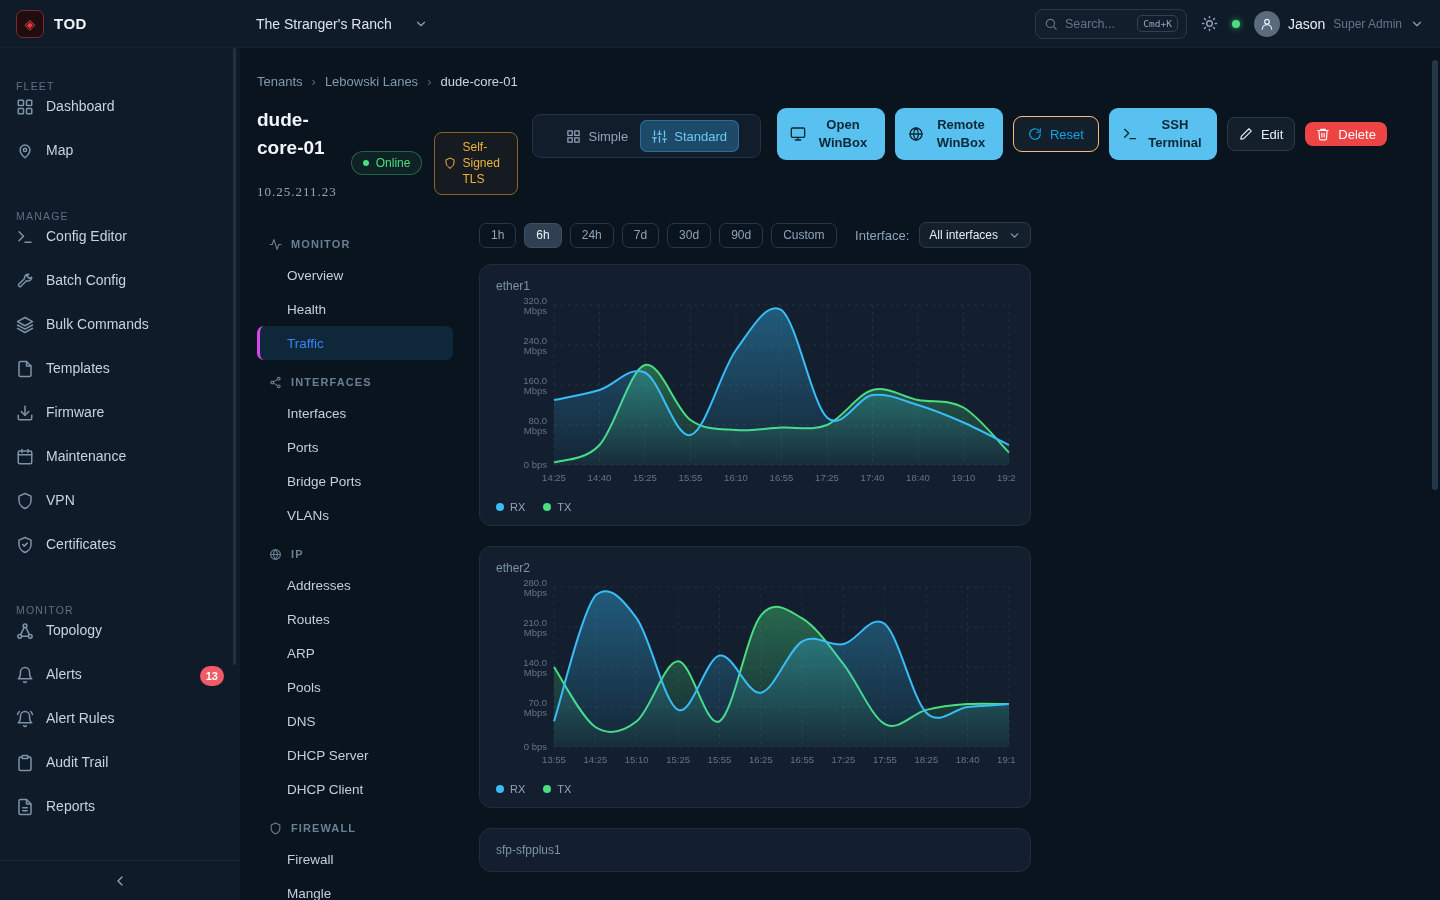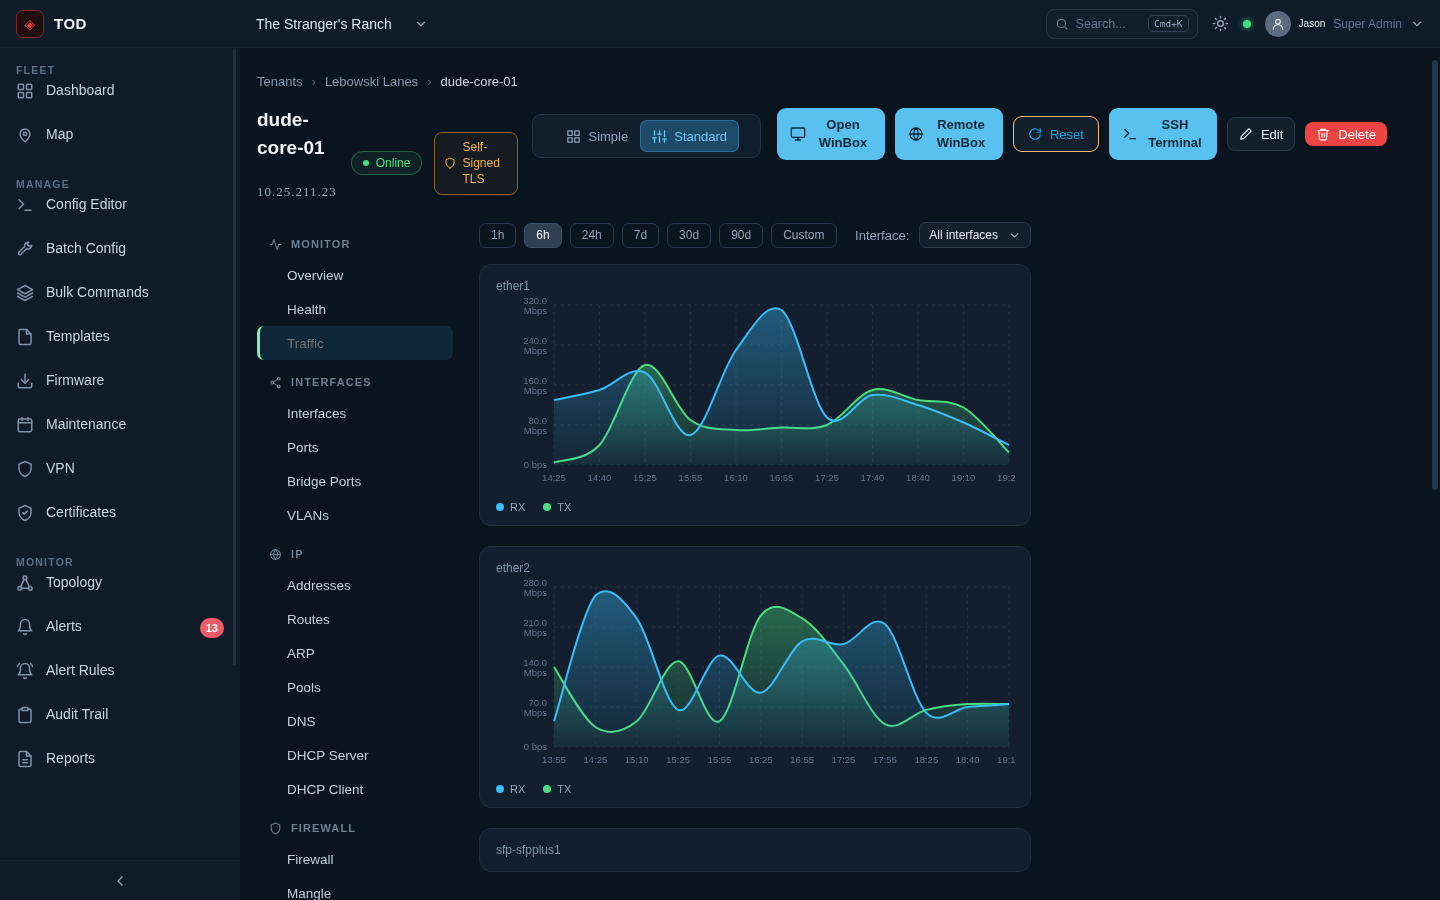--- a/index.html
+++ b/index.html
@@ -18,27 +18,27 @@
   .top-right{margin-left:auto;display:flex;align-items:center;gap:14px}
   .searchbox{display:flex;align-items:center;gap:7px;width:152px;height:30px;background:#121e2b;border:1px solid #2b3947;border-radius:8px;padding:0 8px;cursor:text}
   .searchbox .ic{color:#64748b}
   .search-input{flex:1;min-width:0;background:transparent;border:none;outline:none;color:#cbd5e1;font-size:12.5px;font-family:inherit}
   .search-input::placeholder{color:#64748b}
   .kbd{font-family:"DejaVu Sans Mono",monospace;font-size:9.5px;color:#94a3b8;border:1px solid #334155;border-radius:5px;padding:2px 5px;white-space:nowrap}
   .icon-btn{background:none;border:none;color:#94a3b8;cursor:pointer;display:flex;align-items:center}
   .status-dot{width:8px;height:8px;border-radius:50%;background:#4ade80;box-shadow:0 0 6px rgba(74,222,128,.7)}
   .user-chip{display:flex;align-items:center;gap:8px;cursor:pointer}
   .avatar{width:26px;height:26px;border-radius:50%;background:#5b6b7d;color:#e7edf3;display:flex;align-items:center;justify-content:center;overflow:hidden}
-  .user-name{font-size:10px;color:#e8eef5}
+  .user-name{font-size:14px;color:#e8eef5}
   .user-role{font-size:12px;color:#64748b}
   .user-chip .chev{color:#8fa3b8;display:flex}
 
   
   .sidebar{background:#0f1b29;display:flex;flex-direction:column;padding-top:8px;position:relative}
-  .side-sec{margin:8px 16px 6px;font-size:10.5px;font-weight:700;color:#5c7085;letter-spacing:1.2px}
+  .side-sec{margin:24px 16px 6px;font-size:10.5px;font-weight:400;color:#5c7085;letter-spacing:1.2px}
   .side-item{display:flex;align-items:flex-start;gap:12px;height:44px;padding:0 16px;color:#c6d3e0;font-size:14px;cursor:pointer}
   .side-item .ic{color:#7e93a8;flex-shrink:0}
   .side-badge{margin-left:auto;background:#ef5b66;color:#fff;font-size:11px;font-weight:700;min-width:22px;height:20px;border-radius:10px;display:flex;align-items:center;justify-content:center;padding:0 6px}
   .side-footer{margin-top:auto;border-top:1px solid #1b2733;height:40px;display:flex;align-items:center;justify-content:center}
   .collapse-btn{background:none;border:none;color:#8fa3b8;cursor:pointer;display:flex}
 
   
   .main{background:#0a141f;padding:24px 24px 0 17px;overflow:hidden;position:relative}
   .breadcrumb{display:flex;align-items:center;gap:9px;font-size:13px;color:#8299ad;height:18px}
   .crumb{cursor:pointer}
@@ -63,21 +63,21 @@
   .btn-lbl{width:58px;text-align:center;line-height:1.35}
   .btn-secondary{background:#141f2c;border:1px solid #fdba74;color:#0ea5e9;height:36px;padding:0 14px;font-weight:500}
   .btn-small{background:#141f2c;border:1px solid #2b3a4b;color:#e6edf4;height:30px;padding:16px 11px;font-weight:500;border-radius:8px}
   .btn-danger{background:#ef4444;color:#fff;height:24px;padding:0 11px;font-weight:500;border-radius:8px}
 
   .content-row{display:flex;margin-top:22px}
   .subnav{width:196px;flex-shrink:0}
   .sn-sec{display:flex;align-items:center;gap:9px;color:#6b7f92;font-size:11px;font-weight:700;letter-spacing:1.1px;height:28px;padding-left:12px;margin-top:8px}
   .sn-sec .ic{color:#6b7f92}
   .sn-item{height:34px;display:flex;align-items:center;padding-left:30px;color:#c2cfdc;font-size:13.5px;border-radius:7px;cursor:pointer}
-  .sn-item.active{background:rgba(56,189,248,.12);color:#737373;border-left:3px solid #86efac;padding-left:27px}
+  .sn-item.active{background:rgba(56,189,248,.12);color:#3b82f6;border-left:3px solid #d946ef;padding-left:27px}
 
   .charts-col{margin-left:26px;width:552px}
   .chart-toolbar{display:flex;align-items:center;margin-bottom:16px}
   .pills{display:flex;gap:8px}
   .pill{height:25px;padding:0 11px;border:1px solid #27374a;border-radius:7px;background:transparent;color:#8fa3b8;font-size:12px;display:flex;align-items:center;cursor:pointer;font-family:inherit}
   .pill.active{background:#2f4052;color:#eef2f7;border-color:#3d5066}
   .iface{margin-left:auto;display:flex;align-items:center;gap:10px}
   .iface-label{color:#8fa3b8;font-size:13px}
   .iface-select{height:26px;display:flex;align-items:center;gap:10px;background:#141f2c;border:1px solid #2b3a4b;border-radius:7px;padding:0 9px;color:#e6edf4;font-size:12px;cursor:pointer}
   .iface-select .ic{color:#8fa3b8}

